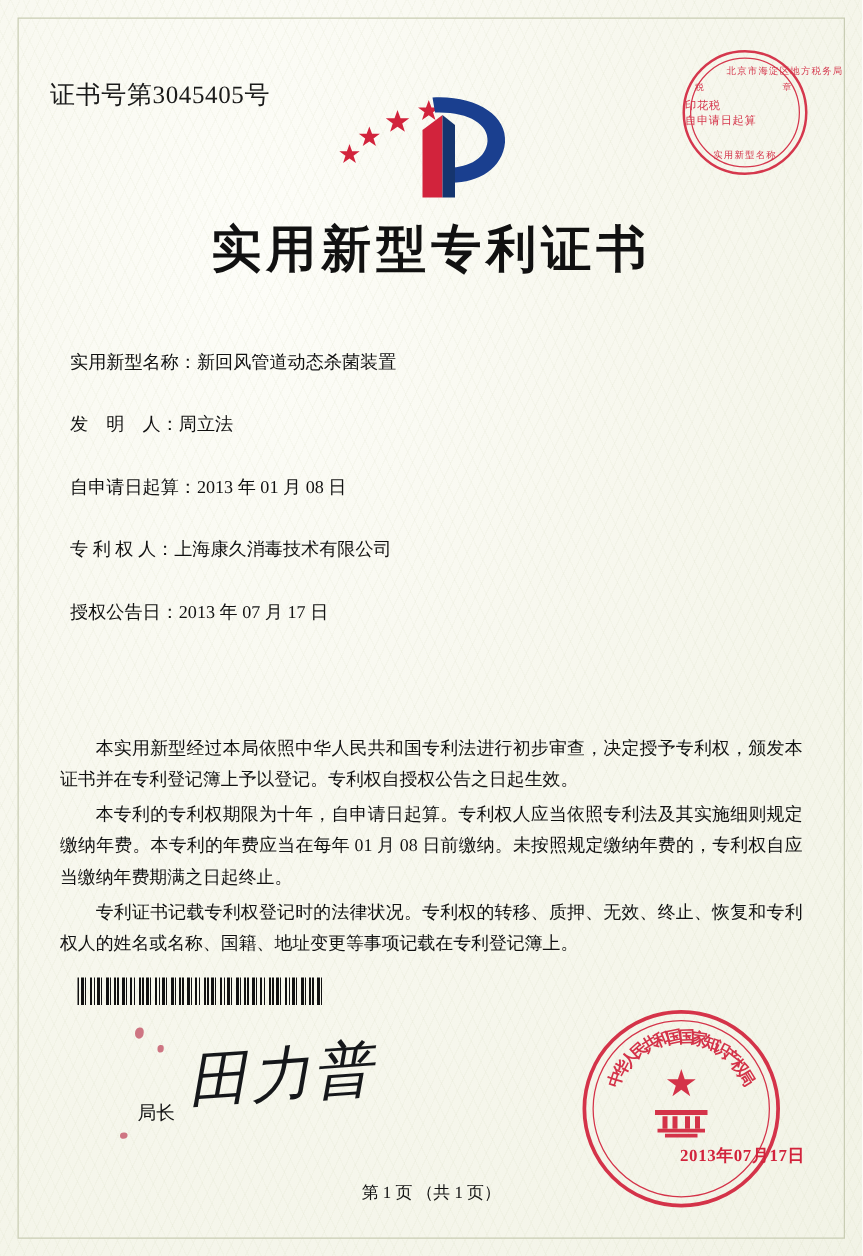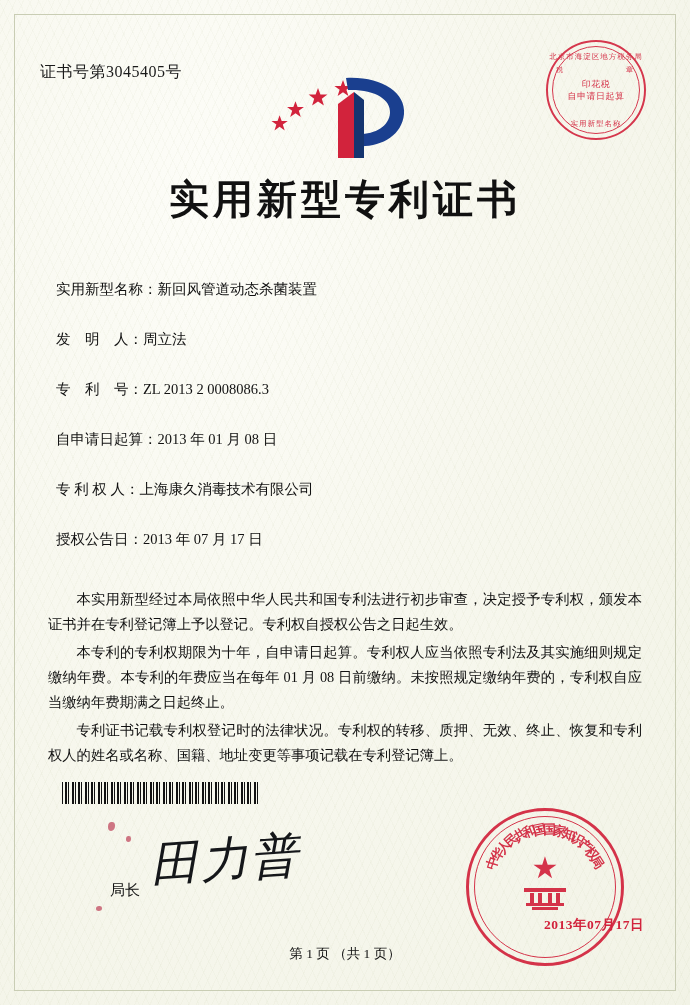--- a/index.html
+++ b/index.html
@@ -39,21 +39,21 @@
   .content {
     position: absolute;
     inset: 0;
   }
 
   
   .cert-no {
     position: absolute;
     left: 40px;
     top: 62px;
-    font-size: 16px;
+    font-size: 20px;
     color: #1a1a1a;
     letter-spacing: 0.5px;
   }
 
   .stamp-top {
     position: absolute;
     right: 44px;
     top: 40px;
     width: 96px;
     height: 96px;
@@ -70,27 +70,26 @@
   }
   .stamp-top .arc-top,
   .stamp-top .arc-bottom {
     position: absolute;
     left: 0;
     width: 100%;
     text-align: center;
     font-size: 7.5px;
     letter-spacing: 1px;
   }
-  .stamp-top .arc-top { top: 10px; }
+  .stamp-top .arc-top { top: 10px; margin-left: 32px; }
   .stamp-top .arc-bottom { bottom: 9px; }
   .stamp-top .mid {
     position: absolute;
     left: 0;
     width: 100%;
-    text-align: center;
     top: 36px;
     font-size: 9px;
     line-height: 12px;
     letter-spacing: 0.5px;
   }
   .stamp-top .side-l,
   .stamp-top .side-r {
     position: absolute;
     top: 24px;
     font-size: 7px;
@@ -320,23 +319,20 @@
     <div class="title">实用新型专利证书</div>
 
     <div class="fields">
       <div class="field-row">
         <span class="field-label">实用新型名称：</span><span class="field-value">新回风管道动态杀菌装置</span>
       </div>
       <div class="field-row">
         <span class="field-label">发　明　人：</span><span class="field-value">周立法</span>
       </div>
       <div class="field-row">
-        <span class="field-label">专　利　号：</span><span class="field-value">ZL 2013 2 0008086.3</span>
-      </div>
-      <div class="field-row">
         <span class="field-label">自申请日起算：</span><span class="field-value">2013 年 01 月 08 日</span>
       </div>
       <div class="field-row">
         <span class="field-label">专 利 权 人：</span><span class="field-value">上海康久消毒技术有限公司</span>
       </div>
       <div class="field-row">
         <span class="field-label">授权公告日：</span><span class="field-value">2013 年 07 月 17 日</span>
       </div>
     </div>
 

